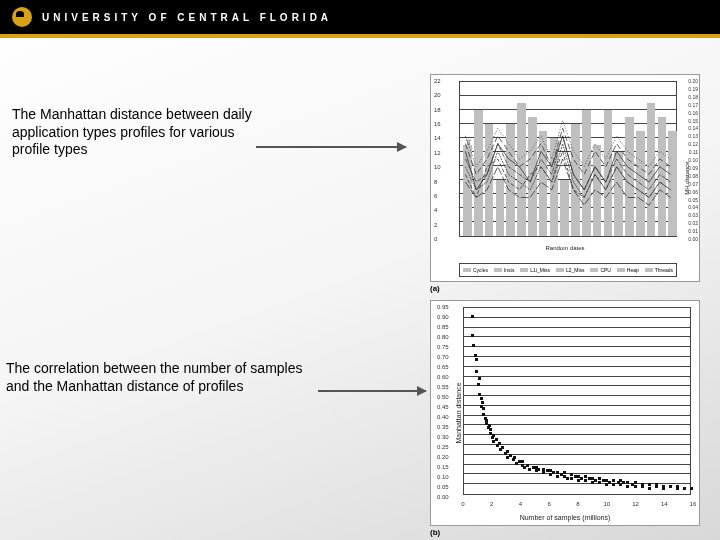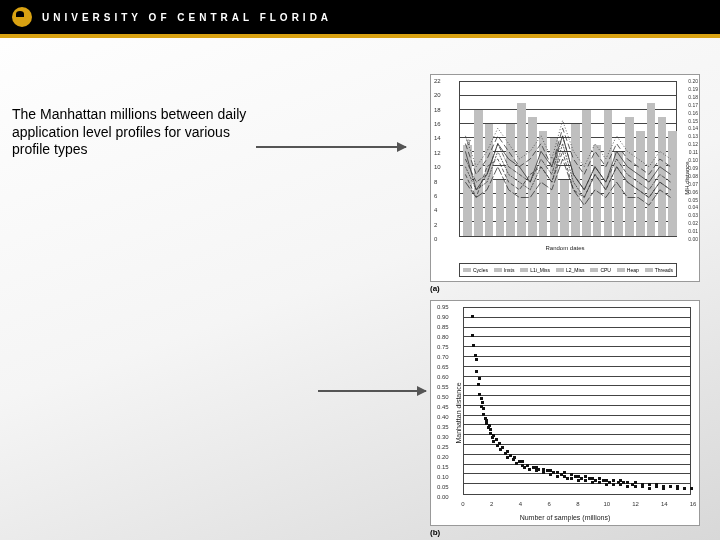--- a/index.html
+++ b/index.html
@@ -209,23 +209,24 @@
 </head>
 <body>
 
 <div class="header">
   <div class="logo-icon"></div>
   <div class="univ-title">UNIVERSITY OF CENTRAL FLORIDA</div>
 </div>
 
 <div class="content">
 
-  <div class="caption1">The Manhattan millions between daily application level profiles for various profile types</div>
+  <div class="caption1">The Manhattan distance between daily application types profiles for various profile types</div>
   <div class="arrow arrow1"></div>
 
+  <div class="caption2">The correlation between the number of samples and the Manhattan distance of profiles</div>
   <div class="arrow arrow2"></div>
 
   <div class="chart-box chartA">
     <div class="yaxis-left">Number of samples (millions)</div>
     <div class="yaxis-right">MH distance</div>
     <div class="plot" id="chartA-plot">
         <div class="grid-h" style="bottom: 9.09091%;"></div>
         <div class="grid-h" style="bottom: 18.1818%;"></div>
         <div class="grid-h" style="bottom: 27.2727%;"></div>
         <div class="grid-h" style="bottom: 36.3636%;"></div>

